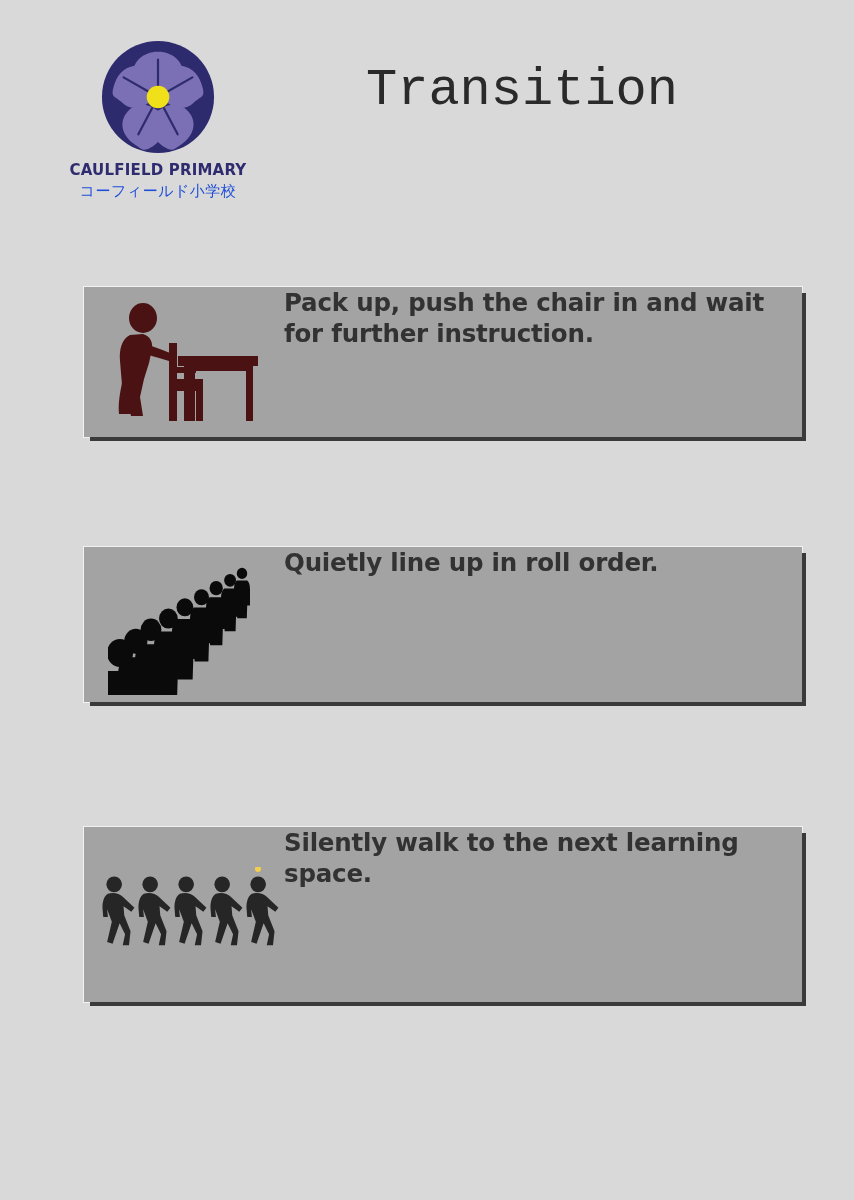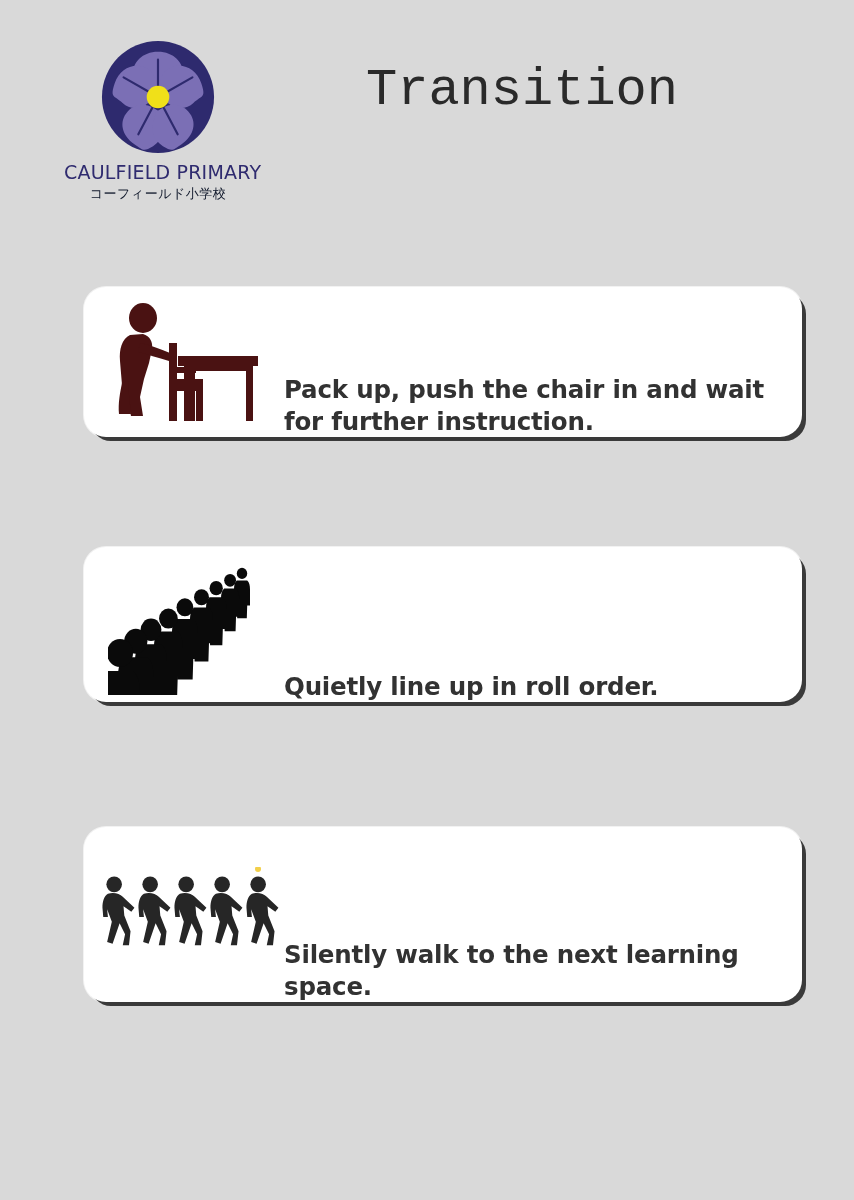--- a/index.html
+++ b/index.html
@@ -35,35 +35,35 @@
   .logo-mark {
     width: 118px;
     height: 118px;
     margin: 0 auto;
     display: block;
   }
 
   .logo-name {
     margin-top: 6px;
     font-family: "DejaVu Sans", sans-serif;
-    font-size: 19px;
-    font-weight: 400;
+    font-size: 15px;
+    font-weight: 700;
     letter-spacing: 0.2px;
     color: #2f2b6f;
     line-height: 1.1;
     white-space: nowrap;
   }
 
   .logo-name-jp {
     margin-top: 4px;
     font-family: "DejaVu Sans", sans-serif;
-    font-size: 13px;
+    font-size: 15px;
     font-weight: 400;
     letter-spacing: 0.5px;
-    color: #0f172a;
+    color: #1d4ed8;
     line-height: 1.1;
     white-space: nowrap;
   }
 
   .title-block {
     position: absolute;
     left: 262px;
     top: 62px;
     width: 520px;
     text-align: center;
@@ -87,26 +87,25 @@
     color: #2a2a2a;
     line-height: 1.05;
     letter-spacing: 0px;
   }
 
   
   .card {
     position: absolute;
     left: 84px;
     width: 718px;
-    background: #ffffff;
+    background: #a3a3a3;
     box-shadow: 5px 5px 0 -1px #3a3a3a, 0 0 0 1px #f2f2f2;
     display: flex;
-    align-items: flex-end;
+    align-items: flex-start;
     box-sizing: border-box;
-    border-radius: 22px;
   }
 
   .card-1 { top: 287px;  height: 150px; }
   .card-2 { top: 547px;  height: 155px; }
   .card-3 { top: 827px;  height: 175px; }
 
   .card-icon {
     flex: 0 0 200px;
     height: 100%;
     display: flex;

